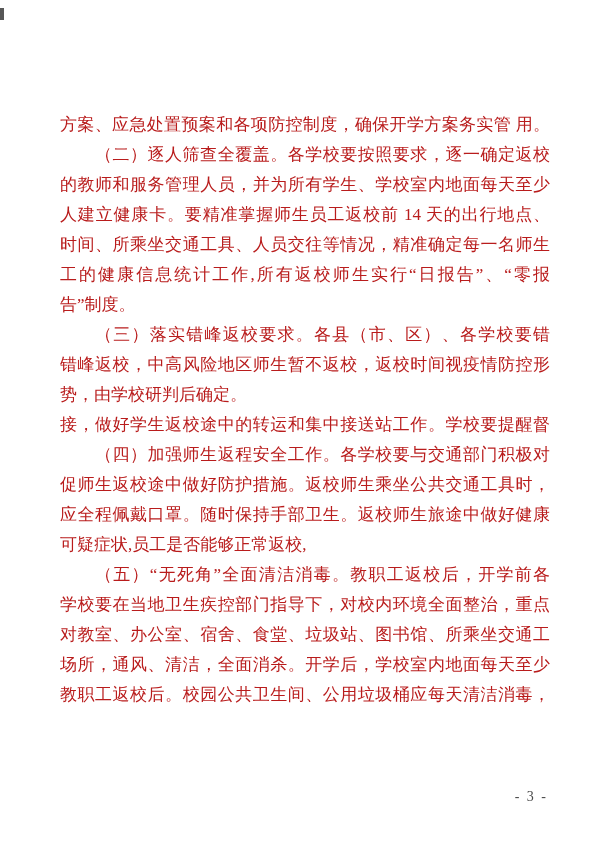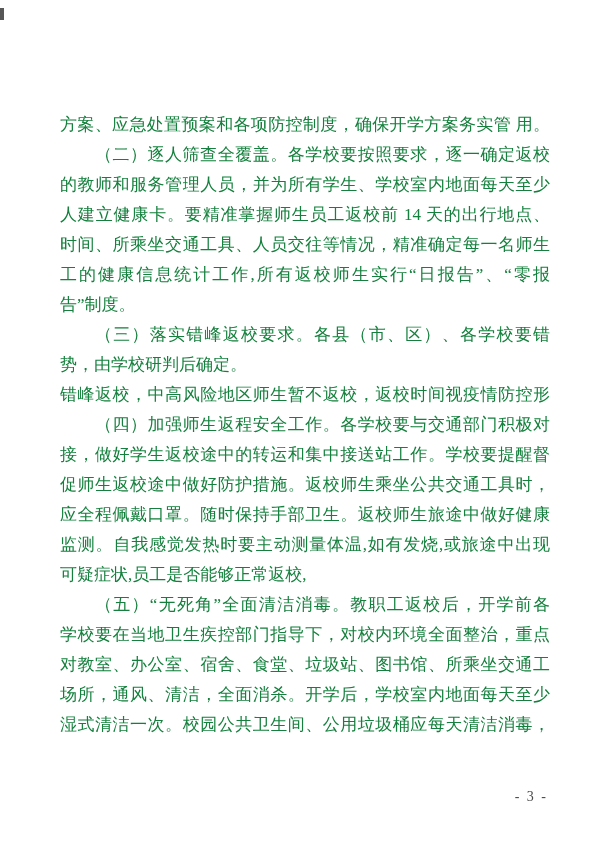--- a/index.html
+++ b/index.html
@@ -22,21 +22,21 @@
     width: 4px;
     height: 12px;
     background: #3a3a3a;
     opacity: 0.85;
   }
   .doc-body {
     position: absolute;
     left: 60px;
     top: 110px;
     width: 490px;
-    color: #15803d;
+    color: #b91c1c;
     font-size: 17px;
   }
   .line {
     height: 30px;
     line-height: 30px;
     text-align: justify;
     text-justify: inter-character;
     overflow: hidden;
   }
   .line.justify { text-align-last: justify; }
@@ -60,28 +60,27 @@
   <div class="scan-mark"></div>
   <main class="doc-body" id="doc-body">
       <div class="line justify"><span class="seg">方案、应急处置预案和各项防控制度，确保开学方案务实管 用。</span></div>
       <div class="line justify indent"><span class="seg seg-bold">（二）逐人筛查全覆盖。</span><span class="seg">各学校要按照要求，逐一确定返校</span></div>
       <div class="line justify"><span class="seg">的教师和服务管理人员，并为所有学生、学校室内地面每天至少</span></div>
       <div class="line justify"><span class="seg">人建立健康卡。要精准掌握师生员工返校前 14 天的出行地点、</span></div>
       <div class="line justify"><span class="seg">时间、所乘坐交通工具、人员交往等情况，精准确定每一名师生</span></div>
       <div class="line justify"><span class="seg">工的健康信息统计工作,所有返校师生实行“日报告”、“零报</span></div>
       <div class="line left"><span class="seg">告”制度。</span></div>
       <div class="line justify indent"><span class="seg seg-bold">（三）落实错峰返校要求。</span><span class="seg">各县（市、区）、各学校要错时、</span></div>
+      <div class="line justify"><span class="seg">错峰返校，中高风险地区师生暂不返校，返校时间视疫情防控形</span></div>
       <div class="line left"><span class="seg">势，由学校研判后确定。</span></div>
-      <div class="line justify"><span class="seg">错峰返校，中高风险地区师生暂不返校，返校时间视疫情防控形</span></div>
+      <div class="line justify"><span class="seg">接，做好学生返校途中的转运和集中接送站工作。学校要提醒督</span></div>
       <div class="line justify indent"><span class="seg seg-bold">（四）加强师生返程安全工作。</span><span class="seg">各学校要与交通部门积极对</span></div>
-      <div class="line justify"><span class="seg">接，做好学生返校途中的转运和集中接送站工作。学校要提醒督</span></div>
       <div class="line justify"><span class="seg">促师生返校途中做好防护措施。返校师生乘坐公共交通工具时，</span></div>
       <div class="line justify"><span class="seg">应全程佩戴口罩。随时保持手部卫生。返校师生旅途中做好健康</span></div>
-      <div class="line justify"><span class="seg">监测。自我感觉发热时要主动测量体温,如有发烧,或旅途中出现</span></div>
       <div class="line left"><span class="seg">可疑症状,员工是否能够正常返校,</span></div>
       <div class="line justify indent"><span class="seg seg-bold">（五）“无死角”全面清洁消毒。</span><span class="seg">教职工返校后，开学前各</span></div>
       <div class="line justify"><span class="seg">学校要在当地卫生疾控部门指导下，对校内环境全面整治，重点</span></div>
       <div class="line justify"><span class="seg">对教室、办公室、宿舍、食堂、垃圾站、图书馆、所乘坐交通工具</span></div>
       <div class="line justify"><span class="seg">场所，通风、清洁，全面消杀。开学后，学校室内地面每天至少</span></div>
-      <div class="line justify"><span class="seg">湿式清洁一次。校园公共卫生间、公用垃圾桶应每天清洁消毒，</span></div>
+      <div class="line justify"><span class="seg">教职工返校后。校园公共卫生间、公用垃圾桶应每天清洁消毒，</span></div>
     </main>
   <div class="page-number">- 3 -</div>
 </div>
 
 </body></html>

